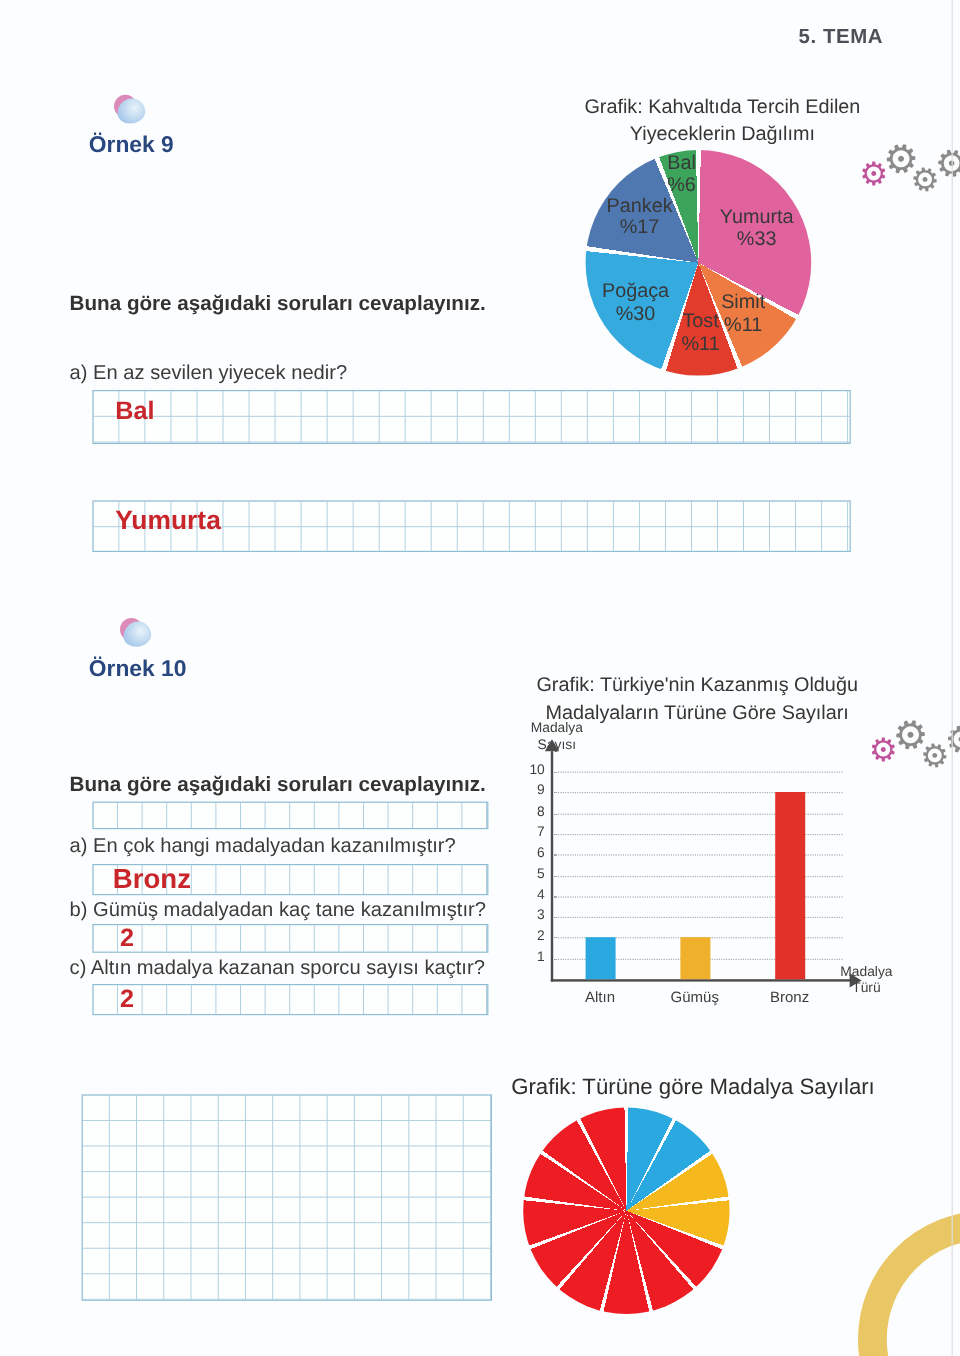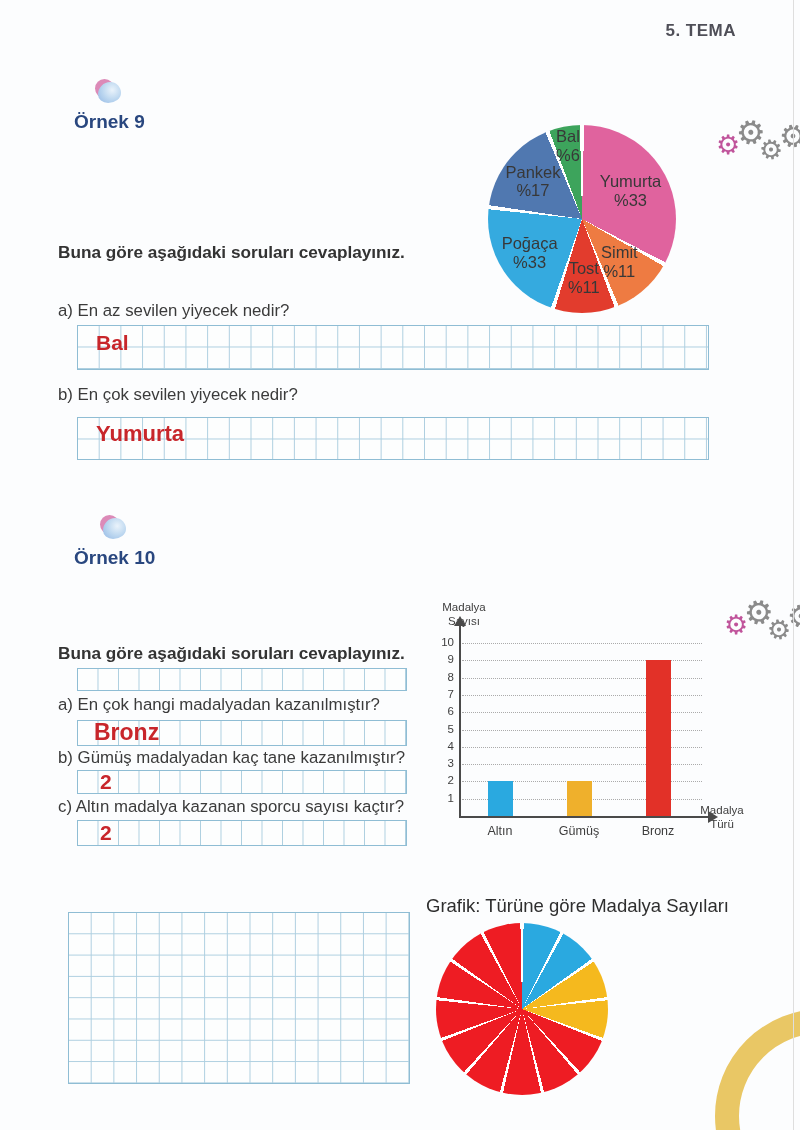--- a/index.html
+++ b/index.html
@@ -74,60 +74,63 @@
 
   <div class="abs tema">5. TEMA</div>
 
   <div class="abs badge" style="left:74px;top:82px;">
     <span class="drop"></span>
     <span class="badge-label">Örnek 9</span>
   </div>
 
   <div class="abs directive" style="left:58px;top:242px;width:400px;">Buna göre aşağıdaki soruları cevaplayınız.</div>
 
+  <div class="abs chart-title multiline" style="left:458px;top:78px;width:288px;">Grafik: Kahvaltıda Tercih Edilen
+Yiyeceklerin Dağılımı</div>
   <div class="abs pie" id="pie1" style="left: 488px; top: 125px; width: 188px; height: 188px; background: conic-gradient(rgb(255, 255, 255) 0%, rgb(255, 255, 255) 0.35%, rgb(224, 99, 158) 0.35%, rgb(224, 99, 158) 32.65%, rgb(255, 255, 255) 32.65%, rgb(255, 255, 255) 33%, rgb(255, 255, 255) 33%, rgb(255, 255, 255) 33.35%, rgb(238, 123, 66) 33.35%, rgb(238, 123, 66) 43.65%, rgb(255, 255, 255) 43.65%, rgb(255, 255, 255) 44%, rgb(255, 255, 255) 44%, rgb(255, 255, 255) 44.35%, rgb(226, 60, 45) 44.35%, rgb(226, 60, 45) 54.65%, rgb(255, 255, 255) 54.65%, rgb(255, 255, 255) 55%, rgb(255, 255, 255) 55%, rgb(255, 255, 255) 55.35%, rgb(53, 170, 223) 55.35%, rgb(53, 170, 223) 76.65%, rgb(255, 255, 255) 76.65%, rgb(255, 255, 255) 77%, rgb(255, 255, 255) 77%, rgb(255, 255, 255) 77.35%, rgb(80, 120, 176) 77.35%, rgb(80, 120, 176) 93.65%, rgb(255, 255, 255) 93.65%, rgb(255, 255, 255) 94%, rgb(255, 255, 255) 94%, rgb(255, 255, 255) 94.35%, rgb(61, 164, 92) 94.35%, rgb(61, 164, 92) 99.65%, rgb(255, 255, 255) 99.65%, rgb(255, 255, 255) 100%);"></div>
   <div class="abs" id="pie1-labels" style="left:488px;top:125px;width:188px;height:188px;">
       <div class="pie-label" style="left: 142.546px; top: 65.2901px;">Yumurta
 %33</div>
       <div class="pie-label" style="left: 131.298px; top: 136.306px;">Simit
 %11</div>
       <div class="pie-label" style="left: 95.8306px; top: 152.251px;">Tost
 %11</div>
       <div class="pie-label" style="left: 41.6179px; top: 127.243px;">Poğaça
-%33</div>
+%30</div>
       <div class="pie-label" style="left: 44.9788px; top: 55.9752px;">Pankek
 %17</div>
       <div class="pie-label" style="left: 79.9089px; top: 20.132px;">Bal
 %6</div>
     </div>
 
   <div class="abs gears" style="left:716px;top:116px;">
     <span class="gear g-pink"></span>
     <span class="gear g-a"></span>
     <span class="gear g-b"></span>
     <span class="gear g-c"></span>
   </div>
 
   <div class="abs question" style="left:58px;top:301px;">a) En az sevilen yiyecek nedir?</div>
   <div class="abs grid g2row" style="left:77px;top:325px;width:630px;height:43px;">
     <span class="answer" style="left:18px;top:5px;font-size:21px;">Bal</span>
   </div>
 
-  <div class="abs question" style="left:58px;top:385px;">b) En çok sevilen yiyecek nedir?</div>
   <div class="abs grid g2row" style="left:77px;top:417px;width:630px;height:41px;">
     <span class="answer" style="left:18px;top:3px;font-size:22px;">Yumurta</span>
   </div>
 
   <div class="abs badge" style="left:74px;top:518px;">
     <span class="drop"></span>
     <span class="badge-label">Örnek 10</span>
   </div>
 
   <div class="abs directive" style="left:58px;top:643px;width:380px;">Buna göre aşağıdaki soruları cevaplayınız.</div>
 
+  <div class="abs chart-title multiline" style="left:425px;top:560px;width:312px;">Grafik: Türkiye'nin Kazanmış Olduğu
+Madalyaların Türüne Göre Sayıları</div>
 
   <div class="abs gears" style="left:724px;top:596px;">
     <span class="gear g-pink"></span>
     <span class="gear g-a"></span>
     <span class="gear g-b"></span>
     <span class="gear g-c"></span>
   </div>
 
   <div class="abs barchart" id="bar-chart" style="left:425px;top:596px;">
     <div class="axis-lab" style="left:10px;top:4px;width:58px;">Madalya

